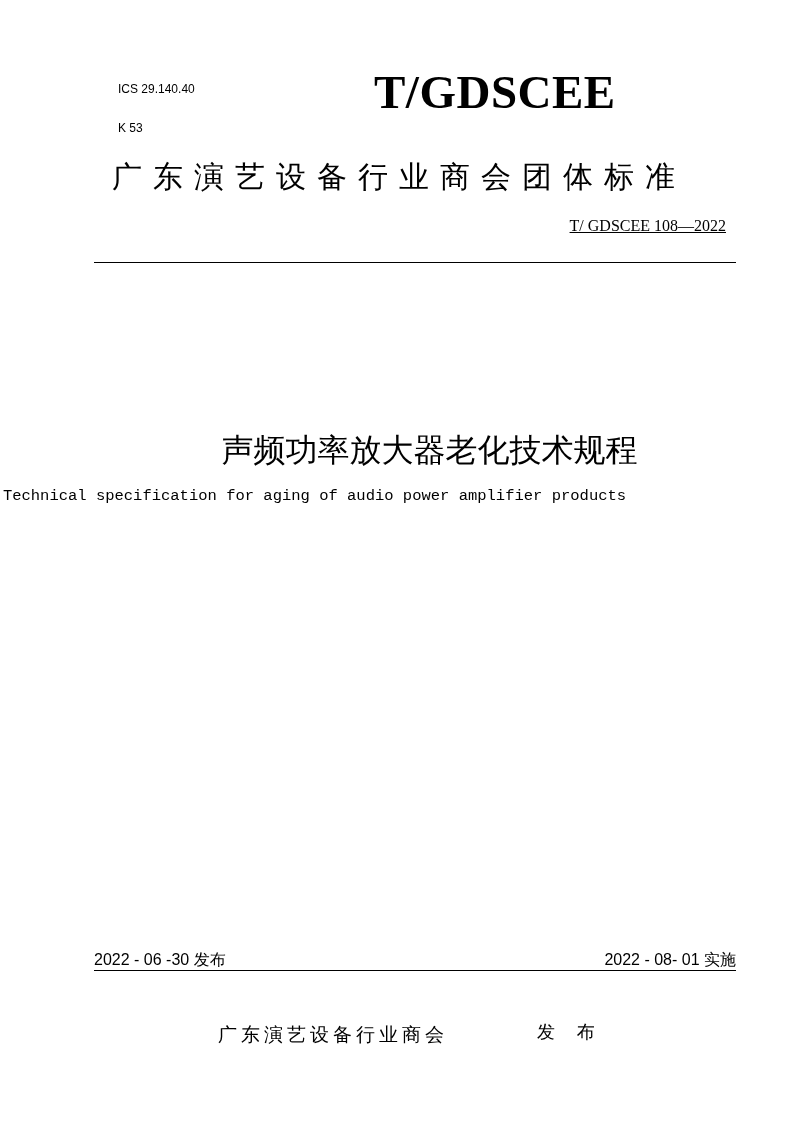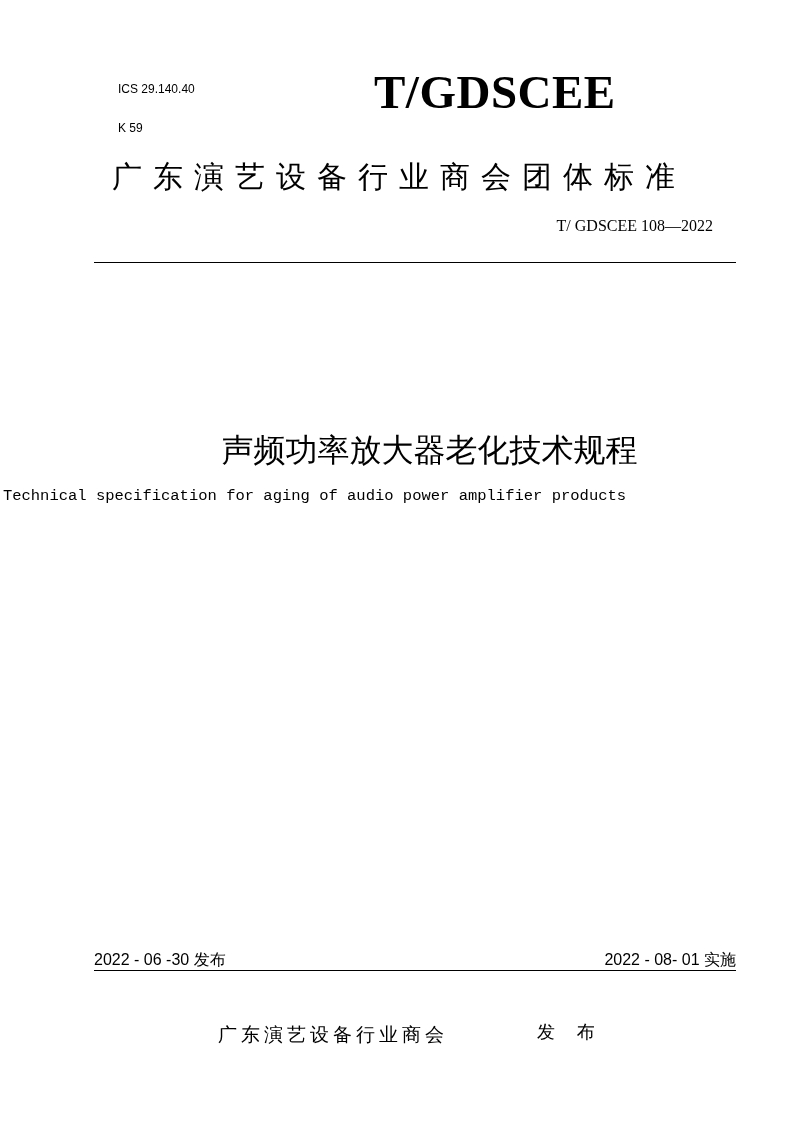--- a/index.html
+++ b/index.html
@@ -2,35 +2,35 @@
 <html><head>
   <meta charset="utf-8">
   <style>
     html, body { margin: 0; padding: 0; background: #ffffff; }
     body { width: 793px; height: 1122px; position: relative; overflow: hidden; color: #000; }
     .abs { position: absolute; white-space: nowrap; }
     .ics { left: 118px; top: 81px; font-family: "Liberation Sans", sans-serif; font-size: 12px; line-height: 16px; }
     .ccs { left: 118px; top: 120px; font-family: "Liberation Sans", sans-serif; font-size: 12px; line-height: 16px; }
     .code-big { left: 374px; top: 64px; font-family: "Liberation Serif", serif; font-weight: bold; font-size: 47px; line-height: 56px; letter-spacing: 0.5px; }
     .org-title { left: 112px; top: 156px; font-family: Liberation Serif, serif; font-size: 30px; line-height: 42px; letter-spacing: 11px; }
-    .doc-number { right: 80px; top: 216px; font-family: "Liberation Serif", serif; font-size: 16px; line-height: 20px; }
+    .doc-number { right: 67px; top: 216px; font-family: "Liberation Serif", serif; font-size: 16px; line-height: 20px; text-decoration: underline; }
     .rule-top { left: 94px; top: 262px; width: 642px; height: 0; border-top: 1.5px solid #000; }
     .title-cn { left: 0; width: 793px; top: 428px; text-align: center; font-family: "DejaVu Sans", sans-serif; font-size: 32px; line-height: 44px; padding-left: 33px; }
     .title-en { left: 0; width: 629px; top: 486px; text-align: center; font-family: "Liberation Mono", monospace; font-size: 15.5px; line-height: 20px; }
     .date-pub { left: 94px; top: 950px; font-family: "Liberation Sans", sans-serif; font-size: 16px; line-height: 20px; }
     .date-impl { right: 57px; top: 950px; font-family: "Liberation Sans", sans-serif; font-size: 16px; line-height: 20px; }
     .rule-bottom { left: 94px; top: 970px; width: 642px; height: 0; border-top: 1.5px solid #000; }
     .publisher { left: 218px; top: 1021px; font-family: "DejaVu Sans", sans-serif; font-size: 19px; line-height: 26px; letter-spacing: 4px; }
     .publish-label { left: 537px; top: 1019px; font-family: "DejaVu Sans", sans-serif; font-size: 18px; line-height: 26px; letter-spacing: 8px; }
   </style>
 </head>
 <body>
 
 <div class="abs ics">ICS 29.140.40</div>
-<div class="abs ccs">K 59</div>
+<div class="abs ccs">K 53</div>
 <div class="abs code-big">T/GDSCEE</div>
 <div class="abs org-title">广东演艺设备行业商会团体标准</div>
 <div class="abs doc-number">T/ GDSCEE 108—2022</div>
 <div class="abs rule-top"></div>
 
 <div class="abs title-cn">声频功率放大器老化技术规程</div>
 <div class="abs title-en">Technical specification for aging of audio power amplifier products</div>
 
 <div class="abs date-pub">2022 - 06 -30 发布</div>
 <div class="abs date-impl">2022 - 08- 01 实施</div>

